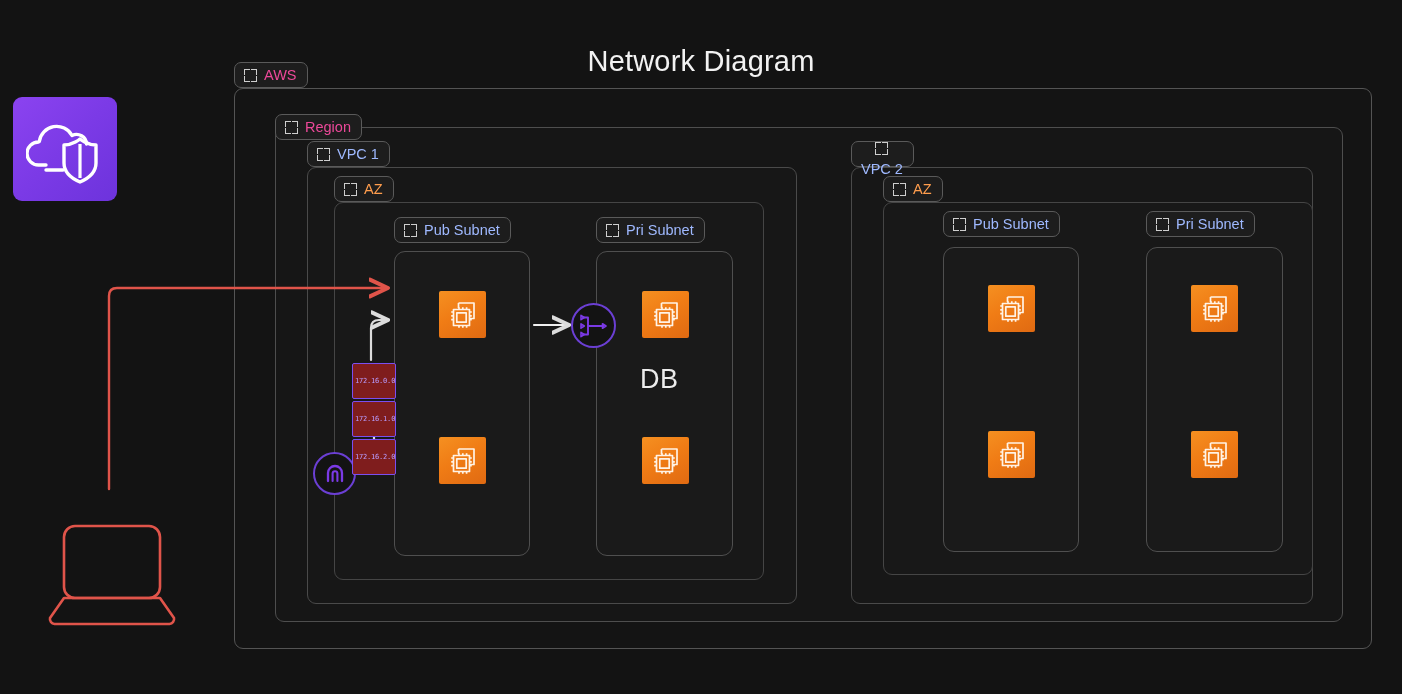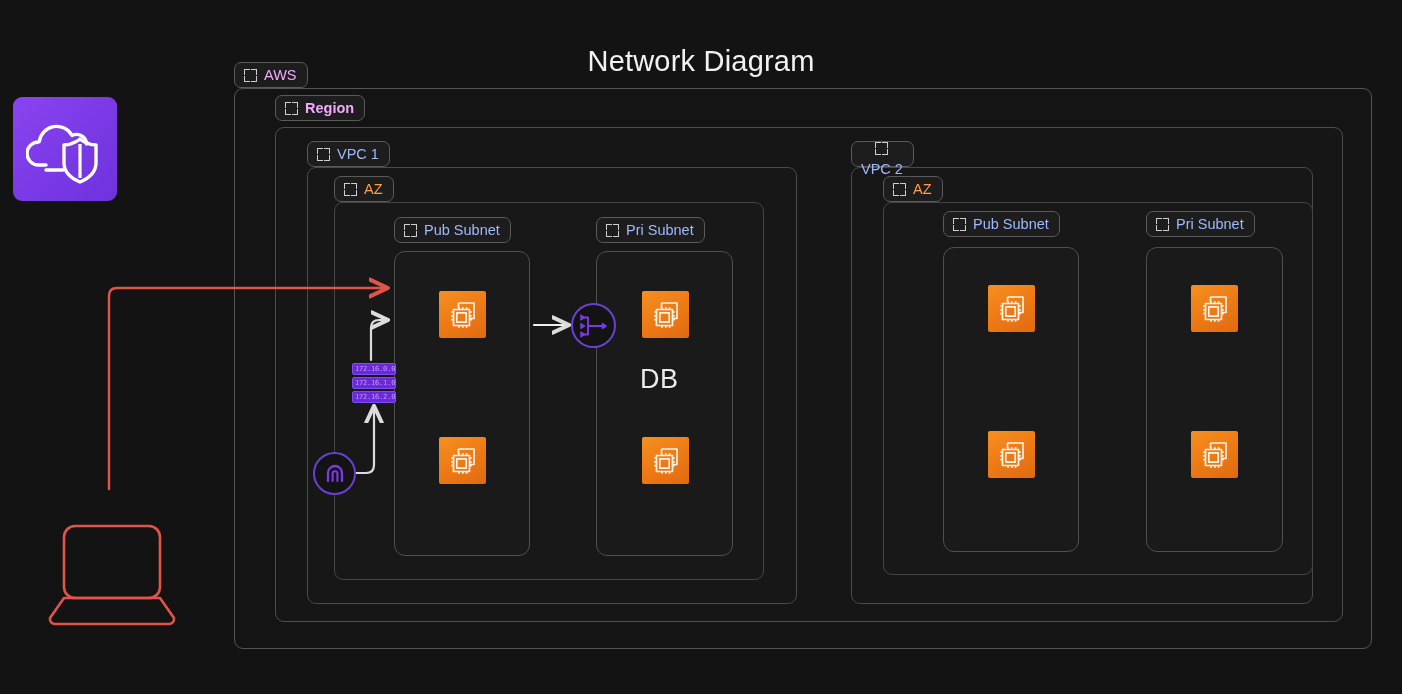--- a/index.html
+++ b/index.html
@@ -42,21 +42,21 @@
     height:26px;padding:0 10px 0 9px;
     background:#1d1d1d;
     border:1px solid #5a5a5a;
     border-radius:7px;
     font-size:14.5px;
     line-height:1;
     white-space:nowrap;
     box-sizing:border-box;
     z-index:5;
   }
-  .chip .lbl{color:#f0abfc;}
+  .chip .lbl{color:#ec4899;}
   .chip.orange .lbl{color:#ff9d4d;}
   .chip.blue   .lbl{color:#9fb9ff;}
   .bracket-icon{
     width:13px;height:13px;position:relative;flex:0 0 13px;
   }
   .bracket-icon i{
     position:absolute;width:5px;height:5px;
     border:1.6px solid #cfcfcf;
   }
   .bracket-icon i.tl{left:0;top:0;border-right:none;border-bottom:none;}
@@ -86,27 +86,27 @@
   
   .db-label{
     position:absolute;
     font-size:27px;color:#ececec;letter-spacing:.5px;
   }
 
   
   .cidr-stack{position:absolute;display:flex;flex-direction:column;gap:2px;z-index:6;}
   .cidr{
     border:1.3px solid #7a4ff0;
-    background:#6d28d9;
+    background:#7f1d1d;
     color:#b89dff;
     font-family:"DejaVu Sans Mono", monospace;
     font-size:7px;
     line-height:10px;
     height:10px;
-    padding:0 2px;
+    padding:12px 2px;
     border-radius:2px;
     white-space:nowrap;
     letter-spacing:-.2px;
     text-align:center;
   }
 
   
   .cloud-logo{
     position:absolute;left:13px;top:97px;width:104px;height:104px;
     background:linear-gradient(135deg,#8b43f0 0%,#7b3ae6 50%,#6d33dc 100%);
@@ -148,21 +148,21 @@
   <div class="chip" style="left:234px;top:62px;">
     <span class="bracket-icon">
       <i class="tl"></i>
         <i class="tr"></i>
         <i class="bl"></i>
         <i class="br"></i>
     </span>
     <span class="lbl">AWS</span>
   </div>
 
-  <div class="chip" style="left:275px;top:95px;font-weight:bold;">
+  <div class="chip" style="left:275px;top:114px;">
     <span class="bracket-icon">
       <i class="tl"></i>
         <i class="tr"></i>
         <i class="bl"></i>
         <i class="br"></i>
     </span>
     <span class="lbl">Region</span>
   </div>
 
   <div class="chip blue" style="left:307px;top:141px;">

